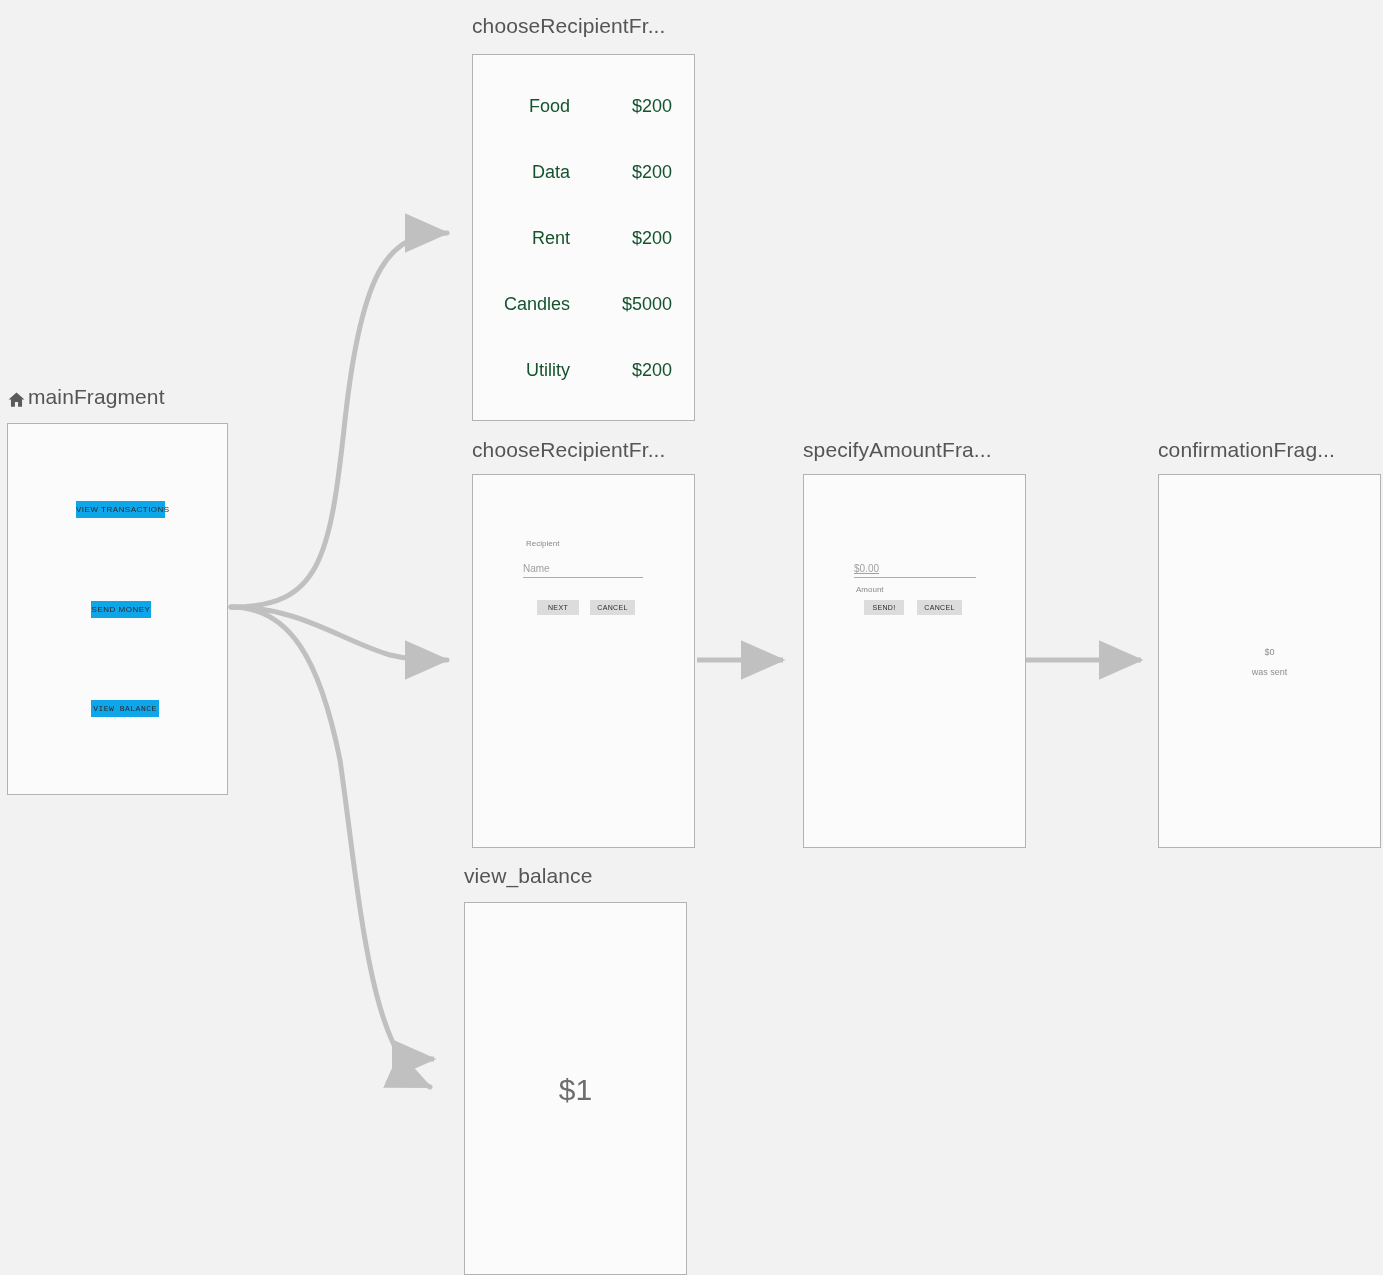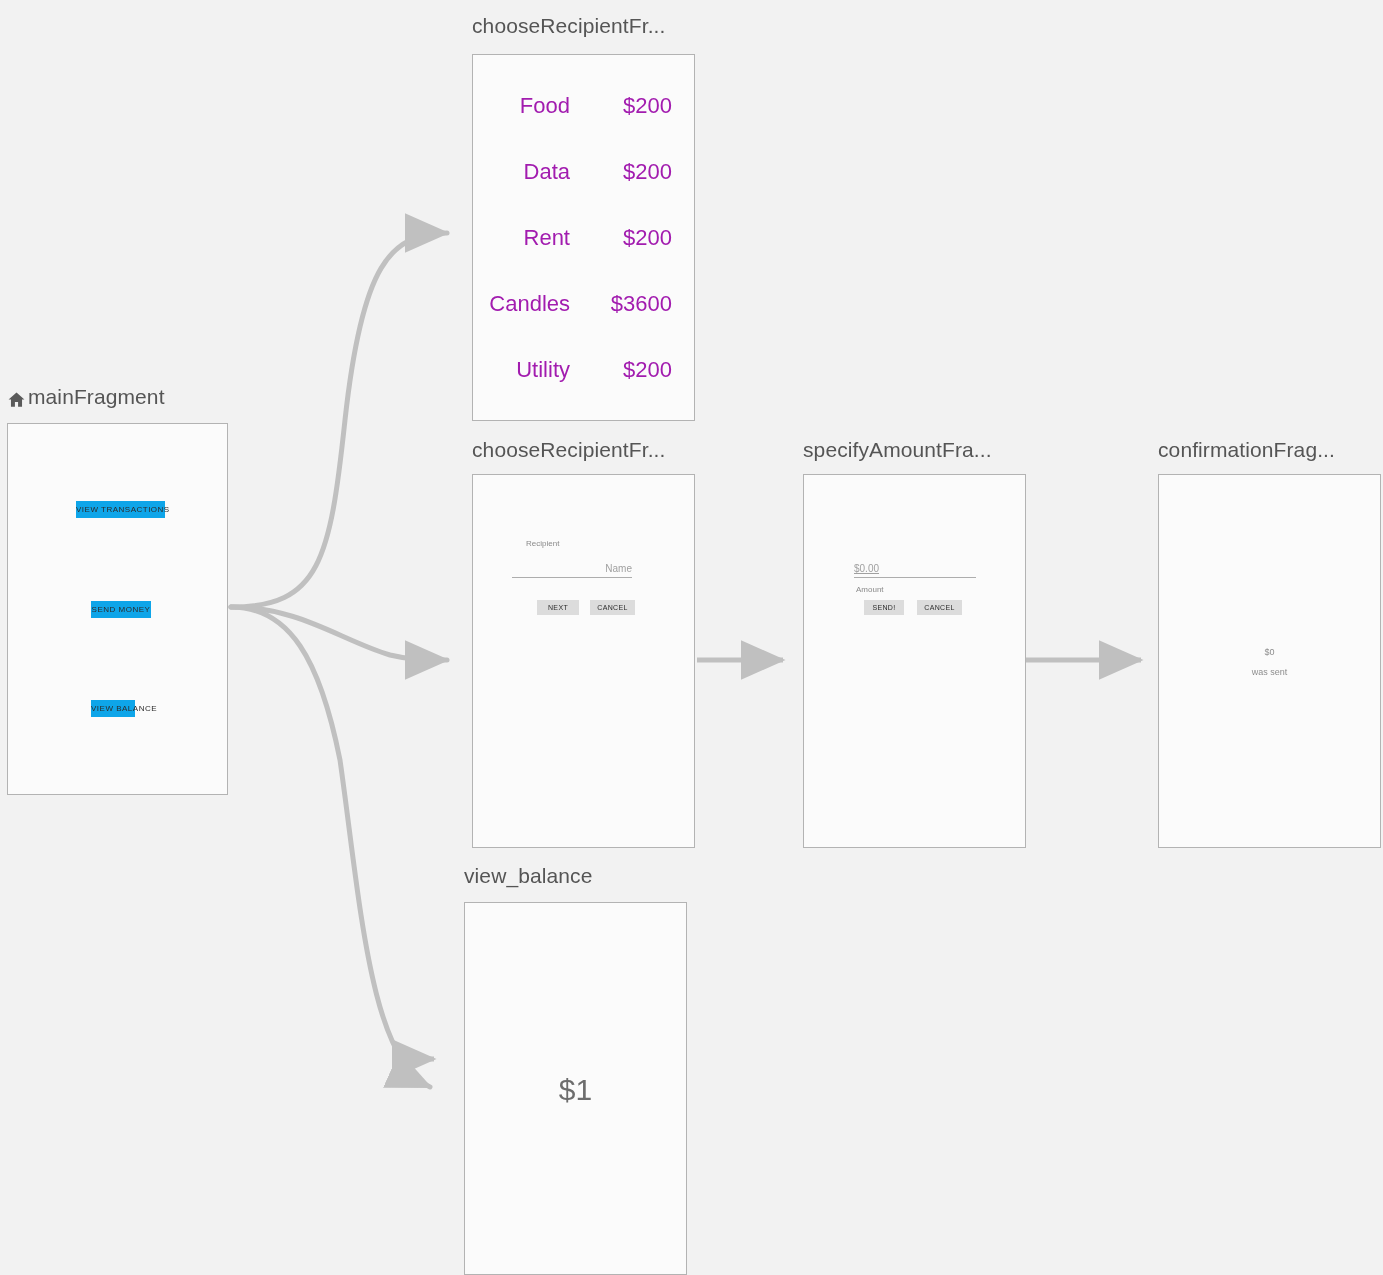--- a/index.html
+++ b/index.html
@@ -32,22 +32,22 @@
     box-sizing:border-box;
   }
 
   
   .tx-row{
     position:absolute;
     left:0;right:0;
     height:24px;
     display:flex;
     align-items:center;
-    font-size:22px;
-    color:#a21caf;
+    font-size:18px;
+    color:#14532d;
   }
   .tx-name{
     position:absolute;
     right:124px;
     text-align:right;
     white-space:nowrap;
   }
   .tx-amt{
     position:absolute;
     right:22px;
@@ -145,21 +145,21 @@
         <svg viewBox="0 0 24 24" width="19" height="19" aria-hidden="true">
           <path d="M12 3 L22 12 L19 12 L19 21 L14 21 L14 15 L10 15 L10 21 L5 21 L5 12 L2 12 Z" fill="#5a5a5a"></path>
         </svg>
       </span>
       <span>mainFragment</span>
     </div>
 
     <div class="card" style="left:7px;top:423px;width:221px;height:372px;">
       <div class="mid-btn" style="left:68px;top:77px;width:89px;">VIEW TRANSACTIONS</div>
       <div class="mid-btn" style="left:83px;top:177px;width:60px;">SEND MONEY</div>
-      <div class="mid-btn" style="left:83px;top:276px;width:44px;">VIEW BALANCE</div>
+      <div class="mid-btn" style="left:83px;top:276px;width:68px;font-family:Liberation Mono, monospace;">VIEW BALANCE</div>
     </div>
   </div>
 
   <div class="node">
     <div class="node-label" style="left:472px;top:14px;">chooseRecipientFr...</div>
 
     <div class="card" style="left:472px;top:54px;width:223px;height:367px;">
 
       <div class="tx-row" style="top:39px;">
         <span class="tx-name">Food</span>
@@ -168,35 +168,35 @@
       <div class="tx-row" style="top:105px;">
         <span class="tx-name">Data</span>
         <span class="tx-amt">$200</span>
       </div>
       <div class="tx-row" style="top:171px;">
         <span class="tx-name">Rent</span>
         <span class="tx-amt">$200</span>
       </div>
       <div class="tx-row" style="top:237px;">
         <span class="tx-name">Candles</span>
-        <span class="tx-amt">$3600</span>
+        <span class="tx-amt">$5000</span>
       </div>
       <div class="tx-row" style="top:303px;">
         <span class="tx-name">Utility</span>
         <span class="tx-amt">$200</span>
       </div>
     </div>
   </div>
 
   <div class="node">
     <div class="node-label" style="left:472px;top:438px;">chooseRecipientFr...</div>
 
     <div class="card" style="left:472px;top:474px;width:223px;height:374px;">
       <div class="mini-label" style="left:53px;top:64px;">Recipient</div>
-      <div class="mini-input" style="left:39px;top:88px;width:120px;text-align:right;">Name</div>
+      <div class="mini-input" style="left:50px;top:88px;width:120px;">Name</div>
       <div class="mini-btn" style="left:64px;top:125px;width:42px;">NEXT</div>
       <div class="mini-btn" style="left:117px;top:125px;width:45px;">CANCEL</div>
     </div>
   </div>
 
   <div class="node">
     <div class="node-label" style="left:803px;top:438px;">specifyAmountFra...</div>
 
     <div class="card" style="left:803px;top:474px;width:223px;height:374px;">
       <div class="mini-label" style="left:52px;top:64px;margin-top:46px;">Amount</div>

